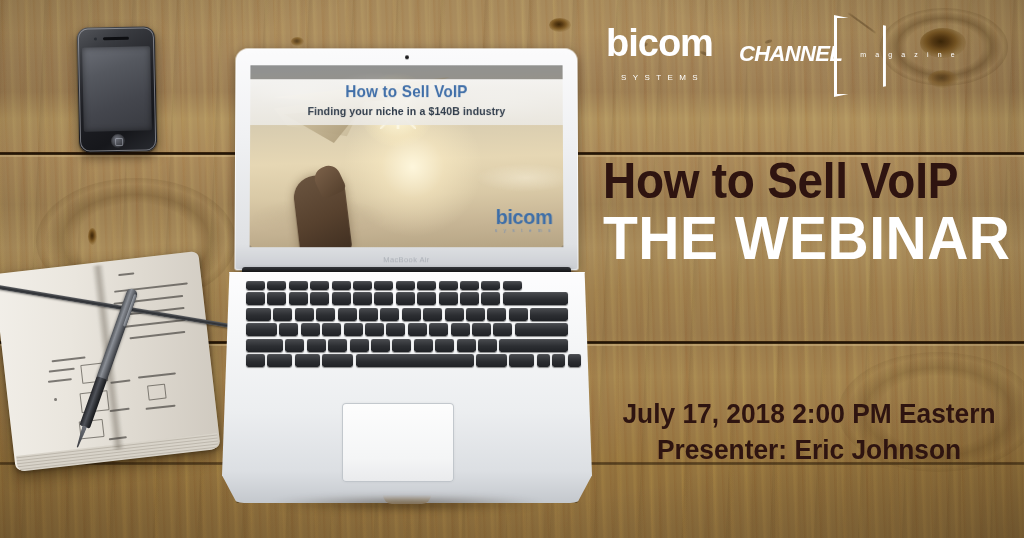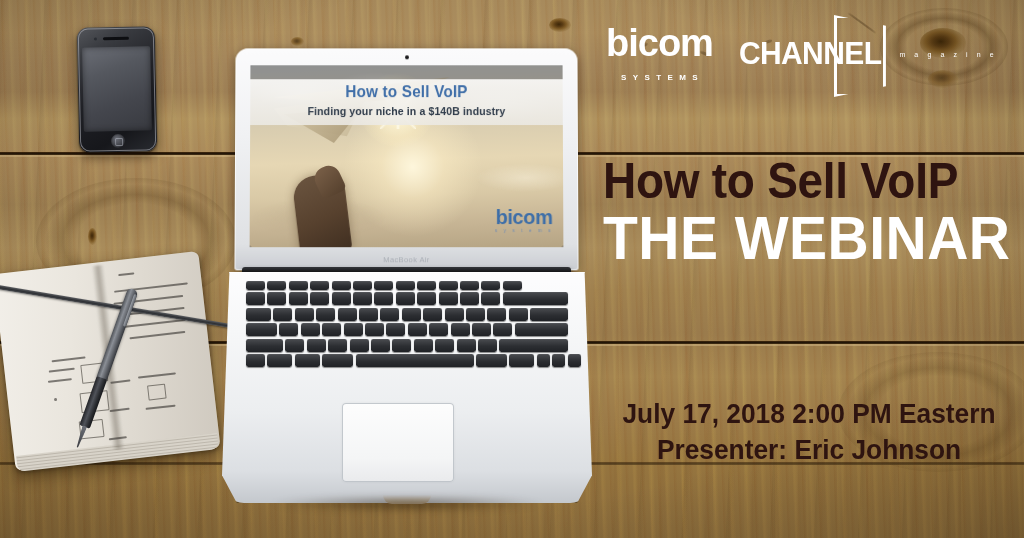--- a/index.html
+++ b/index.html
@@ -224,24 +224,24 @@
     background:radial-gradient(ellipse 50% 50% at 50% 30%,rgba(25,14,2,.46),rgba(25,14,2,0) 72%);
     filter:blur(3px);}
 
   
   .logos{position:absolute;left:606px;top:26px;height:56px;
     display:flex;align-items:center;gap:26px;}
   .bicom-logo{display:flex;flex-direction:column;align-items:center;}
   .bicom-logo .word{font-family:"Liberation Sans",sans-serif;font-weight:bold;
     font-size:38px;line-height:.92;color:#ffffff;letter-spacing:-1px;}
   .bicom-logo .sys{font-size:8px;letter-spacing:6.4px;color:#ffffff;
-    margin-top:12px;margin-left:6px;font-weight:bold;}
+    margin-top:12px;margin-left:6px;font-weight:normal;}
   .cv-logo{display:flex;align-items:center;position:relative;height:52px;}
-  .cv-logo .ch{font-family:"Liberation Sans",sans-serif;font-weight:bold;font-size:30px;
-    color:#ffffff;letter-spacing:-.6px;transform:scaleY(1.02);}
+  .cv-logo .ch{font-family:"Liberation Sans",sans-serif;font-weight:bold;font-size:22px;
+    color:#ffffff;letter-spacing:-.6px;transform:scaleY(1.02);font-style:italic;}
   .cv-right{display:flex;flex-direction:column;align-items:flex-start;margin-left:2px;}
   .cv-right .vi{font-family:"Liberation Sans",sans-serif;font-size:30px;color:#ffffff;
     letter-spacing:.5px;font-weight:300;line-height:1;}
   .cv-right .mag{font-size:7px;letter-spacing:3.6px;color:#ffffff;margin-top:1px;margin-left:4px;}
   .cv-frame{position:absolute;left:95px;top:-13px;width:46px;height:76px;
     border:3.5px solid #ffffff;
     clip-path:polygon(0 0,100% 13%,100% 87%,0 100%);}
   .cv-frame-in{position:absolute;inset:0;}
 
   .headline{position:absolute;left:603px;top:157px;width:412px;}

